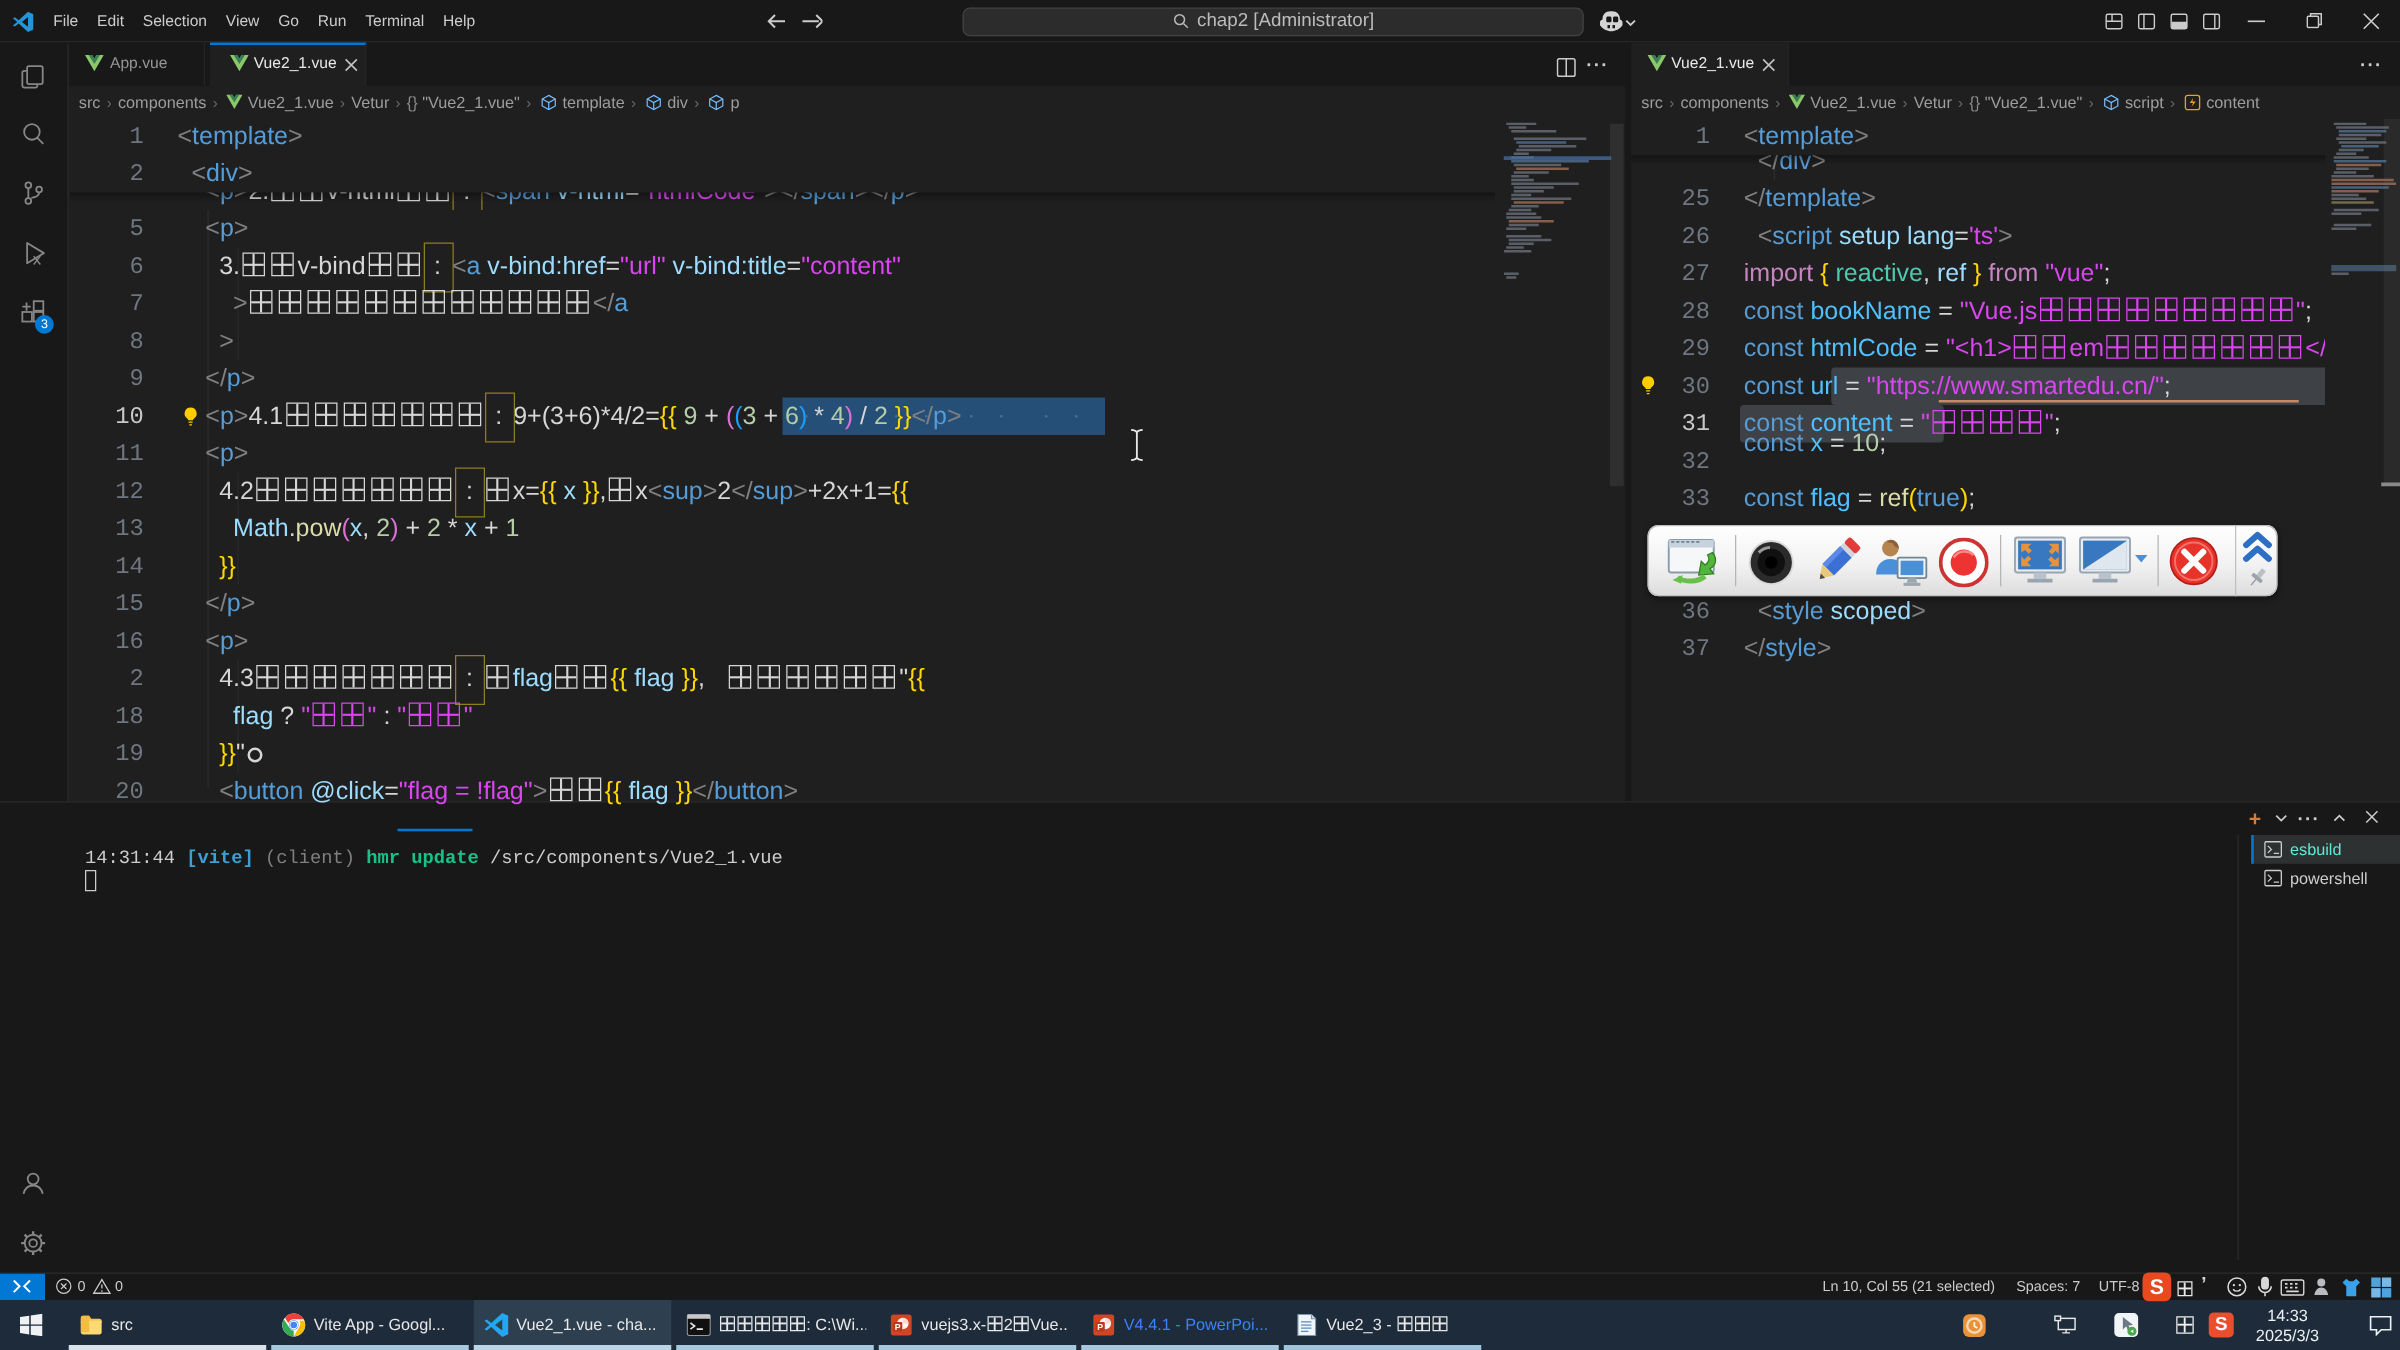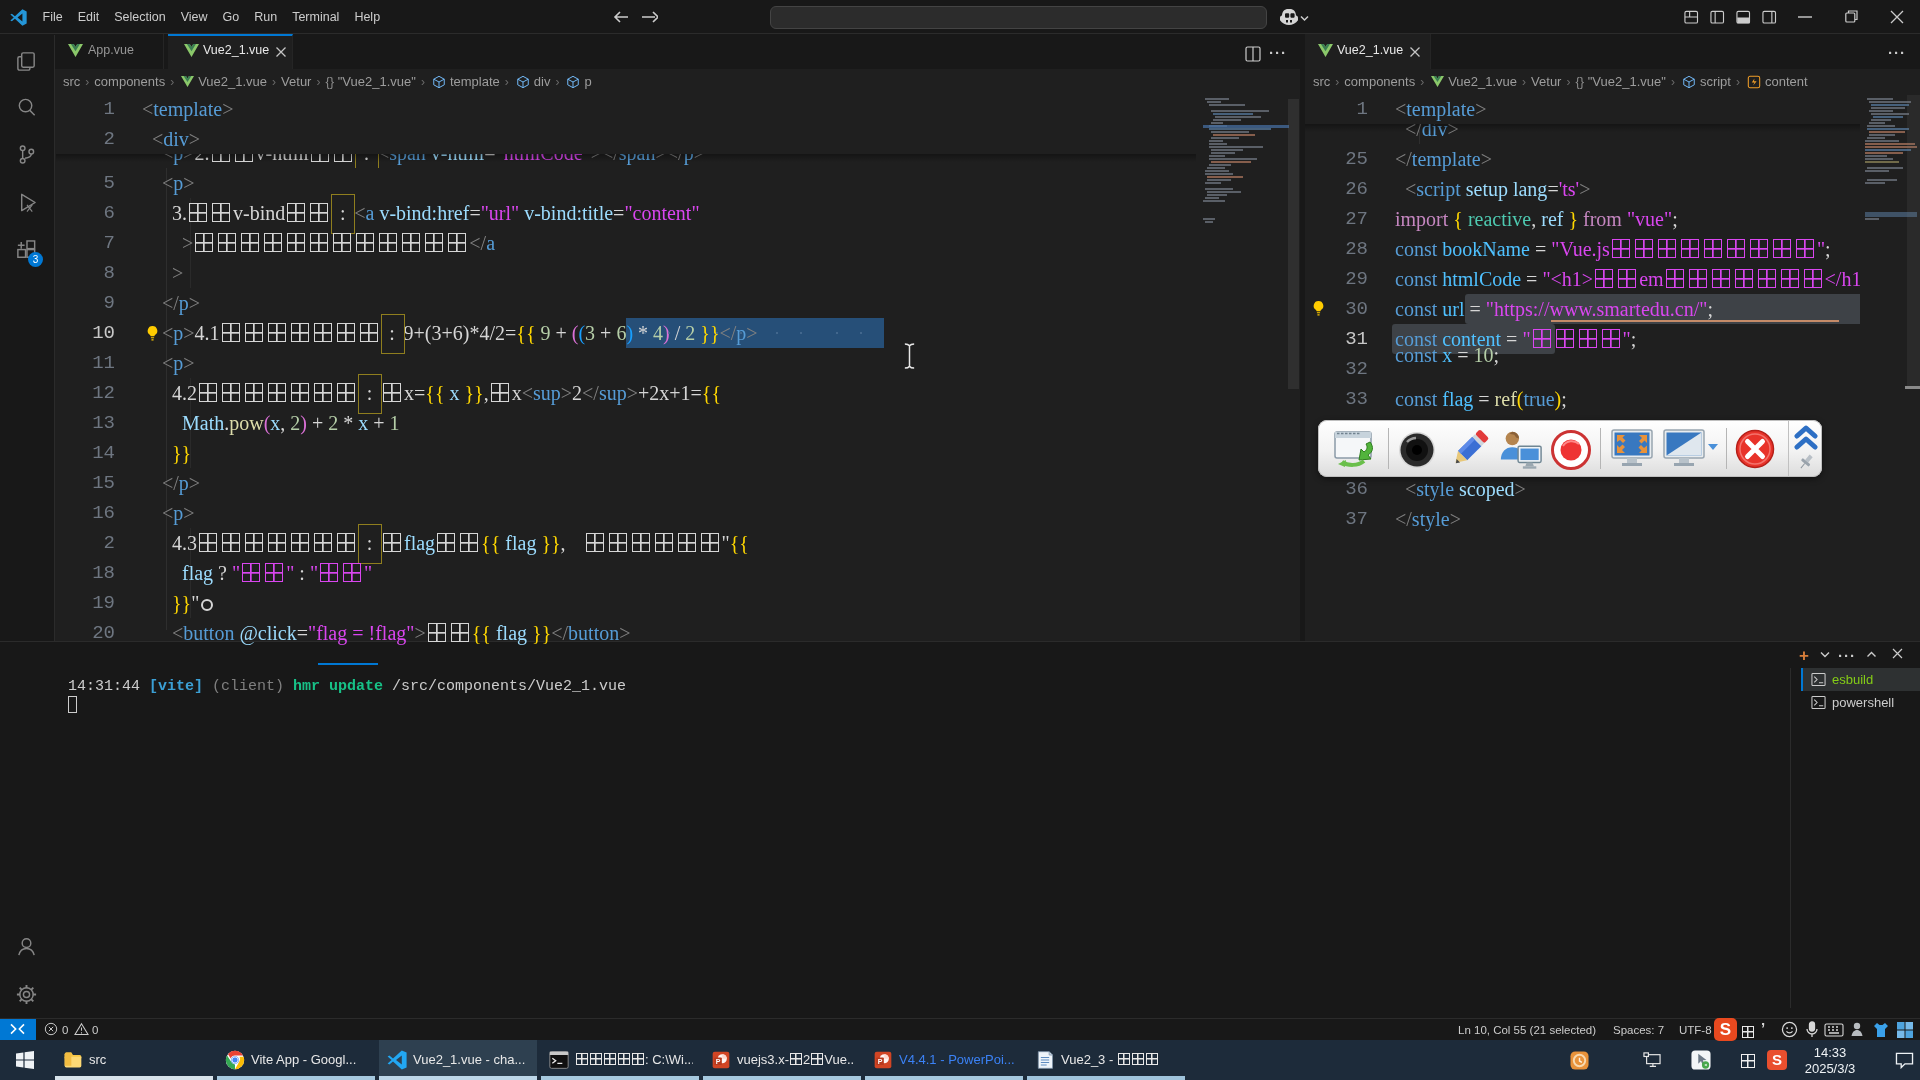--- a/index.html
+++ b/index.html
@@ -1,18 +1,18 @@
 <!DOCTYPE html>
 <html><head><meta charset="utf-8"><style>
 *{margin:0;padding:0;box-sizing:border-box}
 html,body{width:1920px;height:1080px;overflow:hidden;background:#1f1f1f}
 #root{position:relative;width:1920px;height:1080px;font-family:"Liberation Sans",sans-serif;overflow:hidden}
 .abs{position:absolute}
 .mono{font-family:"Liberation Mono",monospace}
-.cl{position:absolute;height:30px;line-height:30px;font-family:Liberation Serif, serif;font-size:20px;white-space:pre;color:#d6d6d6;z-index:5}
+.cl{position:absolute;height:30px;line-height:30px;font-family:Liberation Sans, sans-serif;font-size:20px;white-space:pre;color:#d6d6d6;z-index:5}
 .clip{overflow:hidden}
 .ln{position:absolute;width:55px;height:30px;line-height:30px;text-align:right;font-family:"Liberation Mono",monospace;font-size:19px;color:#6e7681;z-index:5}
 .lna{color:#c8c8c8}
 .t{color:#808080}.b{color:#569cd6}.lb{color:#9cdcfe}.cb{color:#4fc1ff}.s{color:#d946ef}
 .k{color:#c586c0}.n{color:#b5cea8}.f{color:#dcdcaa}.g{color:#ffd700}.pk{color:#da70d6}
 .bb{color:#179fff}.tl{color:#4ec9b0}
 i.c{display:inline-block;width:23px;height:20px;position:relative;vertical-align:-3px}
 i.c::before{content:"";position:absolute;left:2px;right:3px;top:0px;bottom:1px;border:1.7px solid currentColor;
  background:linear-gradient(currentColor,currentColor) 50% 50%/100% 1.7px no-repeat,linear-gradient(currentColor,currentColor) 50% 50%/1.7px 100% no-repeat}
 i.uc{display:inline-block;width:23px;position:relative;font-style:normal;text-align:center}
@@ -43,20 +43,25 @@
       <path fill="#2496d8" d="M73 2 29 42 11 28 2 33 22 50 2 67l9 5 18-14 44 40 25-12V14zM73 27v46L44 50z"></path>
     </svg>
 <div class="abs menu" style="left:35px;top:10px"><span style="padding:0 7.5px">File</span><span style="padding:0 7.5px">Edit</span><span style="padding:0 7.5px">Selection</span><span style="padding:0 7.5px">View</span><span style="padding:0 7.5px">Go</span><span style="padding:0 7.5px">Run</span><span style="padding:0 7.5px">Terminal</span><span style="padding:0 7.5px">Help</span></div>
 <svg class="abs" style="left:612px;top:8px" width="46" height="18" viewBox="0 0 46 18">
       <g stroke="#cccccc" stroke-width="1.6" fill="none">
         <path d="M16 9H3M8 4 3 9l5 5"></path>
         <path d="M30 9h13M41 4l5 5-5 5"></path>
       </g>
     </svg>
 <div class="abs" style="left:770px;top:6px;width:497px;height:23px;background:#2c2c2c;border:1px solid #444;border-radius:6px"></div>
+<div class="abs" style="left:770px;top:6px;width:497px;height:23px;line-height:22px;text-align:center;color:#bcbcbc;font-size:15px">
+<svg style="display:inline-block;vertical-align:-3px;margin-right:6px" width="14" height="14" viewBox="0 0 16 16">
+        <circle cx="6.5" cy="6.5" r="4.5" fill="none" stroke="#b8b8b8" stroke-width="1.4"></circle>
+        <path d="m10 10 4 4" stroke="#b8b8b8" stroke-width="1.4"></path>
+      </svg>chap2 [Administrator]</div>
 <svg class="abs" style="left:1279px;top:8px" width="32" height="19" viewBox="0 0 32 19">
       <path fill="#d4d4d4" d="M9.3 1C5.4 1 3 3.6 3 7.6c-1.2.3-2 1-2 2.2v2.4c1.9 3 5.8 4.8 9 4.8s7.1-1.8 9-4.8V9.8c0-1.2-.8-1.9-2-2.2C17 3.6 14.6 1 10.7 1zm-2 4.2h1.6c.8 0 1.3.5 1.3 1.3v2c0 .8-.5 1.3-1.3 1.3H7.3C6.5 9.8 6 9.3 6 8.5v-2c0-.8.5-1.3 1.3-1.3zm5.4 0h1.6c.8 0 1.3.5 1.3 1.3v2c0 .8-.5 1.3-1.3 1.3h-1.6c-.8 0-1.3-.5-1.3-1.3v-2c0-.8.5-1.3 1.3-1.3zM7 12h2v2.6H7zm4 0h2v2.6h-2z"></path>
       <path d="m25 7.5 3.5 3.5L32 7.5" fill="none" stroke="#ccc" stroke-width="1.5" transform="translate(-3,1)"></path>
     </svg>
 
 <svg class="abs" style="left:1684px;top:10px" width="15" height="15" viewBox="0 0 16 16">
       <g fill="none" stroke="#cccccc" stroke-width="1.2">
         <rect x="1" y="1.5" width="13.4" height="12.4" rx="1.5"></rect>
         <path d="M6 1.5v6M1 7.5h13"></path>
       </g>
@@ -396,21 +401,21 @@
     </svg>
 <div class="abs" style="left:1790px;top:668px;width:1px;height:340px;background:#2b2b2b"></div>
 <div class="abs" style="left:1801px;top:668px;width:119px;height:23px;background:#2e3132"></div>
 <div class="abs" style="left:1801px;top:668px;width:2px;height:23px;background:#0078d4"></div>
 <svg class="abs" style="left:1811px;top:672px" width="15" height="15" viewBox="0 0 16 16">
       <g fill="none" stroke="#cccccc" stroke-width="1.1">
         <rect x="1" y="1.5" width="14" height="13" rx="1"></rect>
         <path d="m3.5 5 3 3-3 3M8.5 11.5H13"></path>
       </g>
     </svg>
-<div class="abs" style="left:1832px;top:672px;color:#84cc16;font-size:13px">esbuild</div>
+<div class="abs" style="left:1832px;top:672px;color:#5eead4;font-size:13px">esbuild</div>
 <svg class="abs" style="left:1811px;top:695px" width="15" height="15" viewBox="0 0 16 16">
       <g fill="none" stroke="#cccccc" stroke-width="1.1">
         <rect x="1" y="1.5" width="14" height="13" rx="1"></rect>
         <path d="m3.5 5 3 3-3 3M8.5 11.5H13"></path>
       </g>
     </svg>
 <div class="abs" style="left:1832px;top:695px;color:#cccccc;font-size:13px">powershell</div>
 
 <div class="abs" style="left:0;top:1019px;width:36px;height:21px;background:#0078d4"></div>
 <svg class="abs" style="left:9px;top:1023px" width="17" height="13" viewBox="0 0 18 14">

